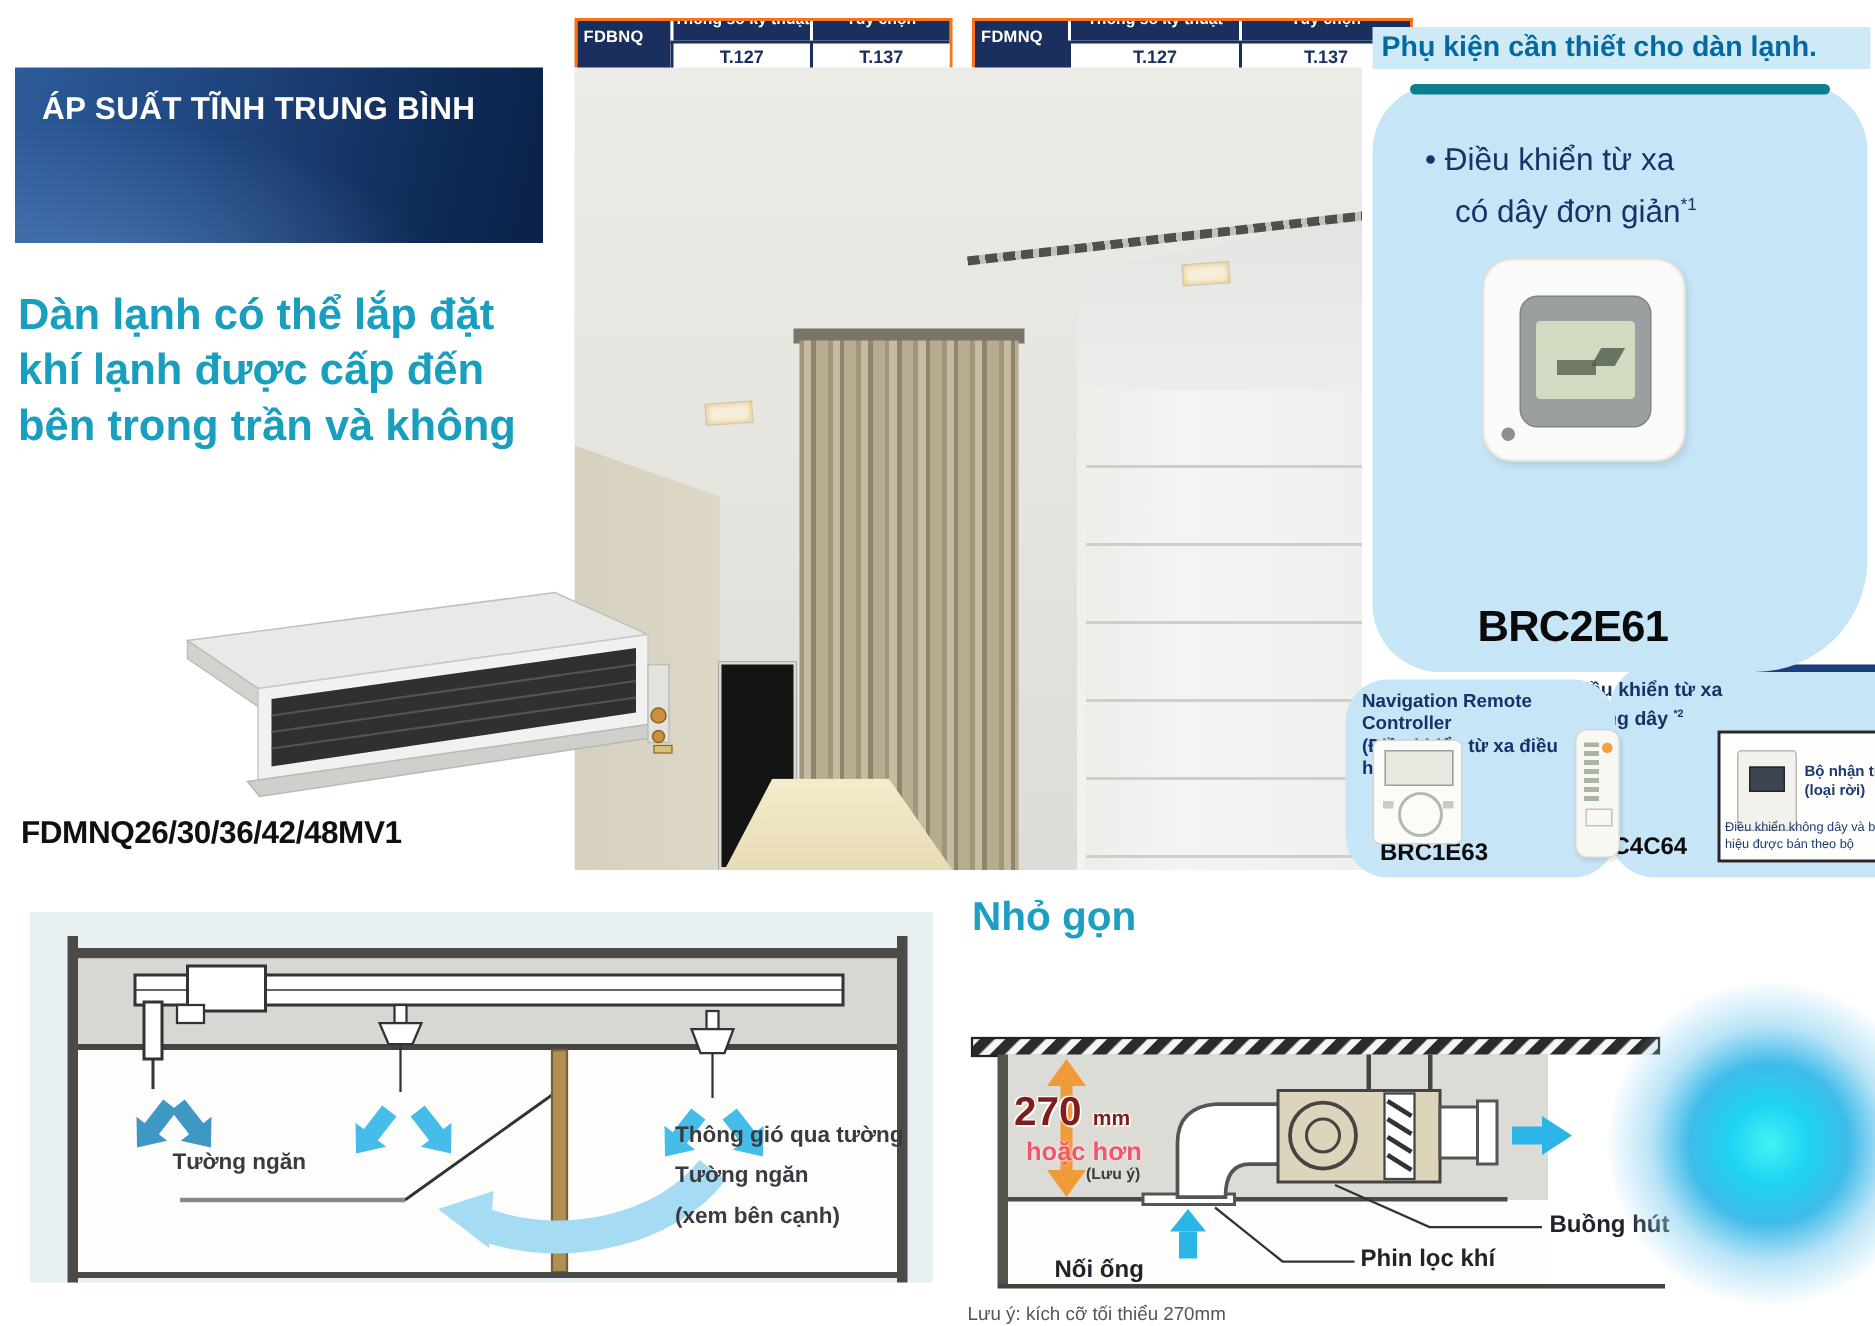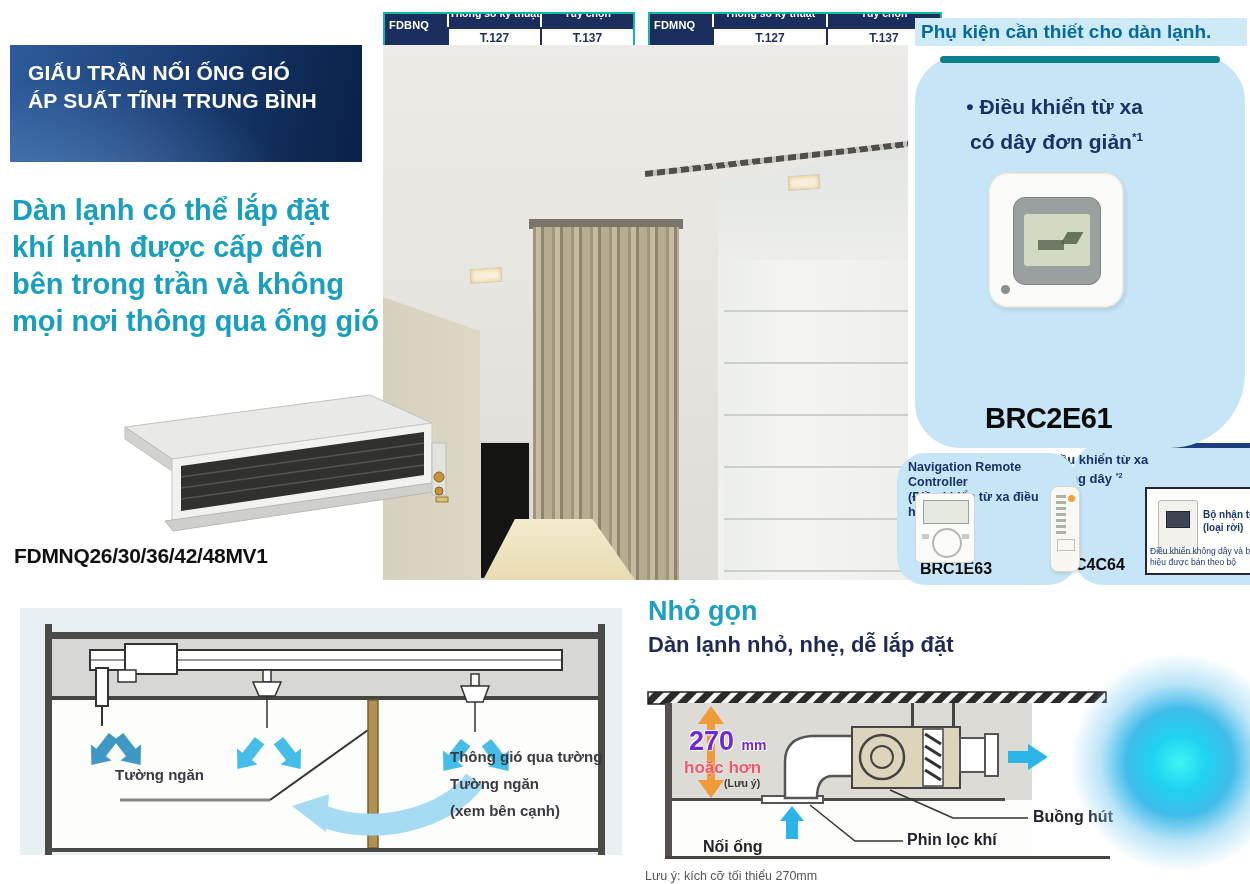--- a/index.html
+++ b/index.html
@@ -3,21 +3,21 @@
 <meta charset="utf-8">
 <style>
   html,body{margin:0;padding:0;background:#888;}
   .page{position:relative;width:1250px;height:884px;background:#ffffff;overflow:hidden;
         font-family:"Liberation Sans",sans-serif;margin:0 auto;}
   .abs{position:absolute;}
 
   
   .ref-table{position:absolute;top:12px;height:33px;display:grid;
              grid-template-columns:62px 1fr 1fr;grid-template-rows:13px 20px;
-             border:2px solid #14b8a6;background:#fff;box-sizing:border-box;}
+             border:2px solid #f97316;background:#fff;box-sizing:border-box;}
   .rt-model{grid-row:1/3;background:#1b2f5e;color:#fff;font-weight:bold;font-size:11px;
             padding:5px 0 0 4px;letter-spacing:.2px;}
   .rt-head{background:#1b2f5e;overflow:hidden;position:relative;border-left:2px solid #fff;}
   .rt-head span{position:absolute;left:0;right:0;top:-7px;text-align:center;color:#fff;
                 font-size:10.5px;font-weight:bold;white-space:nowrap;}
   .rt-val{background:#fff;border-top:2px solid #1b2f5e;border-left:2px solid #1b2f5e;
           color:#1b2f5e;font-weight:bold;font-size:12px;text-align:center;line-height:19px;}
 
   
   .banner{left:10px;top:45px;width:352px;height:117px;
@@ -60,21 +60,21 @@
 
   
   .prod-label{left:14px;top:544px;font-size:21px;font-weight:bold;color:#101010;letter-spacing:-.3px;}
 
   
   .acc-header{left:915px;top:18px;width:332px;height:28px;background:#cfeaf7;color:#0369a1;
      font-weight:bold;font-size:19px;line-height:28px;padding-left:6px;box-sizing:border-box;}
   .box-wired{left:915px;top:56px;width:330px;height:392px;background:#c6e5f6;
      border-radius:45px 45px 75px 45px;z-index:2;}
   .box-wired-accent{left:940px;top:56px;width:280px;height:7px;background:#0b7f8e;border-radius:4px;z-index:3;}
-  .wired-title{left:950px;top:92px;color:#17326b;font-weight:bold;font-size:21px;line-height:30px;z-index:3;text-align:right;}
+  .wired-title{left:950px;top:92px;color:#17326b;font-weight:normal;font-size:21px;line-height:30px;z-index:3;}
   .wired-title .ind{padding-left:20px;}
   sup{font-size:.55em;}
   .remote2e61{left:988px;top:172px;width:136px;height:136px;background:#fafaf8;border:1px solid #dddcd6;
      border-radius:20px;box-sizing:border-box;z-index:3;
      box-shadow:inset 0 0 0 1px #eeeee9,2px 3px 4px rgba(0,0,0,.08);}
   .r61-bezel{left:24px;top:24px;width:88px;height:88px;background:#9aa0a0;border-radius:12px;
      border:1px solid #7e8484;box-sizing:border-box;position:absolute;}
   .r61-lcd{left:10px;top:16px;width:66px;height:52px;background:#d3dac2;border-radius:3px;position:absolute;}
   .r61-m1{left:14px;top:26px;width:26px;height:10px;background:#55604f;position:absolute;opacity:.8;}
   .r61-m2{left:40px;top:18px;width:16px;height:12px;background:#55604f;position:absolute;transform:skewX(-30deg);opacity:.85;}
@@ -109,22 +109,22 @@
      line-height:13px;white-space:nowrap;z-index:2;}
   .recv-note{left:1150px;top:546px;width:152px;color:#1c3a6e;font-size:8.5px;line-height:11px;z-index:2;}
 
   
   .duct-panel{left:20px;top:608px;width:602px;height:247px;background:#e8f0f4;}
   .diag-label{color:#3a3a42;font-weight:600;font-size:15px;z-index:4;}
 
   
   .compact-title{left:648px;top:596px;font-size:27px;font-weight:bold;color:#1C9FC0;}
   .compact-sub{left:648px;top:632px;font-size:22px;font-weight:bold;color:#1d2a55;}
-  .dim-270{left:676px;top:726px;z-index:3;font-weight:800;color:#6d28d9;font-size:27px;
-     text-shadow:0 0 2px #fff,1px 1px 0 #fff,-1px -1px 0 #fff;margin-left:13px;}
+  .dim-270{left:676px;top:726px;z-index:3;font-weight:800;color:#7f1d1d;font-size:27px;
+     text-shadow:0 0 2px #fff,1px 1px 0 #fff,-1px -1px 0 #fff;}
   .dim-270 .unit{font-size:14px;font-weight:800;}
   .dim-more{left:684px;top:758px;z-index:3;font-weight:bold;color:#f2566c;font-size:17px;
      text-shadow:0 0 2px #fff;}
   .dim-note{left:724px;top:777px;z-index:3;color:#3a3a3a;font-size:10.5px;font-weight:bold;}
   .cp-label{color:#22222a;font-weight:600;font-size:16px;z-index:3;}
   .footnote{left:645px;top:869px;color:#555;font-size:12.5px;}
   .glow{left:1072px;top:655px;width:215px;height:215px;z-index:5;border-radius:50%;
      background:radial-gradient(circle at 50% 50%,#40f4f4 0%,#1fd2f2 18%,#3fbcea 35%,
                 rgba(140,210,242,.6) 52%,rgba(255,255,255,0) 72%);}
 </style>
@@ -150,42 +150,40 @@
         <span>Thông số kỹ thuật</span>
       </div>
     <div class="rt-head">
         <span>Tùy chọn</span>
       </div>
     <div class="rt-val">T.127</div>
     <div class="rt-val">T.137</div>
   </div>
 
   <div class="abs banner">
-    <div>GIẤU TRẦN NỐI ỐNG GIÓ</div>
     <div>ÁP SUẤT TĨNH TRUNG BÌNH</div>
   </div>
 
   <div class="abs photo">
     <div class="abs ph-rightwall"></div>
     <div class="abs ph-blinds"></div>
     <div class="abs ph-diffuser"></div>
     <div class="abs ph-leftwall"></div>
     <div class="abs ph-recess"></div>
     <div class="abs ph-curtain"></div>
     <div class="abs ph-light" style="left:87px;top:223px;"></div>
     <div class="abs ph-light" style="left:405px;top:130px;"></div>
     <div class="abs ph-speaker"></div>
     <div class="abs ph-lamp"></div>
   </div>
 
   <div class="abs headline">
     <div>Dàn lạnh có thể lắp đặt</div>
     <div>khí lạnh được cấp đến</div>
     <div>bên trong trần và không</div>
-    <div>mọi nơi thông qua ống gió</div>
   </div>
 
   <svg class="abs" style="left:40px;top:385px;z-index:5;" width="410" height="165" viewBox="0 0 410 165">
     <polygon points="85,42 330,10 392,38 132,74" fill="#e9e9e7" stroke="#c0c0bd" stroke-width="1"></polygon>
     <polygon points="85,42 132,74 132,86 85,54" fill="#d2d2cf" stroke="#bdbdb9" stroke-width="1"></polygon>
     <polygon points="132,74 392,38 392,98 132,136" fill="#f1f1ef" stroke="#c8c8c5" stroke-width="1"></polygon>
     <polygon points="141,81 384,47 384,90 141,126" fill="#30302e"></polygon>
     <polyline points="141,92 384,58" stroke="#55554f" stroke-width="1.5" fill="none"></polyline>
     <polyline points="141,103 384,69" stroke="#55554f" stroke-width="1.5" fill="none"></polyline>
     <polyline points="141,114 384,80" stroke="#55554f" stroke-width="1.5" fill="none"></polyline>
@@ -301,21 +299,20 @@
       <path d="M 455,172 C 425,212 355,228 302,208" stroke="#a6dcf3" stroke-width="22" fill="none"></path>
       <polygon points="272,198 309,186 306,224" fill="#a6dcf3"></polygon>
     </svg>
     <div class="abs diag-label" style="left:95px;top:158px;">Tường ngăn</div>
     <div class="abs diag-label" style="left:430px;top:140px;text-align:right;">Thông gió qua tường</div>
     <div class="abs diag-label" style="left:430px;top:167px;">Tường ngăn</div>
     <div class="abs diag-label" style="left:430px;top:194px;">(xem bên cạnh)</div>
   </div>
 
   <div class="abs compact-title">Nhỏ gọn</div>
-  <div class="abs compact-sub">Dàn lạnh nhỏ, nhẹ, dễ lắp đặt</div>
 
   <svg class="abs" style="left:645px;top:684px;z-index:2;" width="470" height="176" viewBox="0 0 470 176">
     <defs>
       <pattern id="hatch" width="12" height="12" patternUnits="userSpaceOnUse" patternTransform="rotate(45)">
         <rect width="12" height="12" fill="#f5f5f3"></rect>
         <rect width="7" height="12" fill="#2b2b2b"></rect>
       </pattern>
     </defs>
 
     <rect x="3" y="8" width="458" height="12" fill="url(#hatch)" stroke="#222" stroke-width="1.5"></rect>

